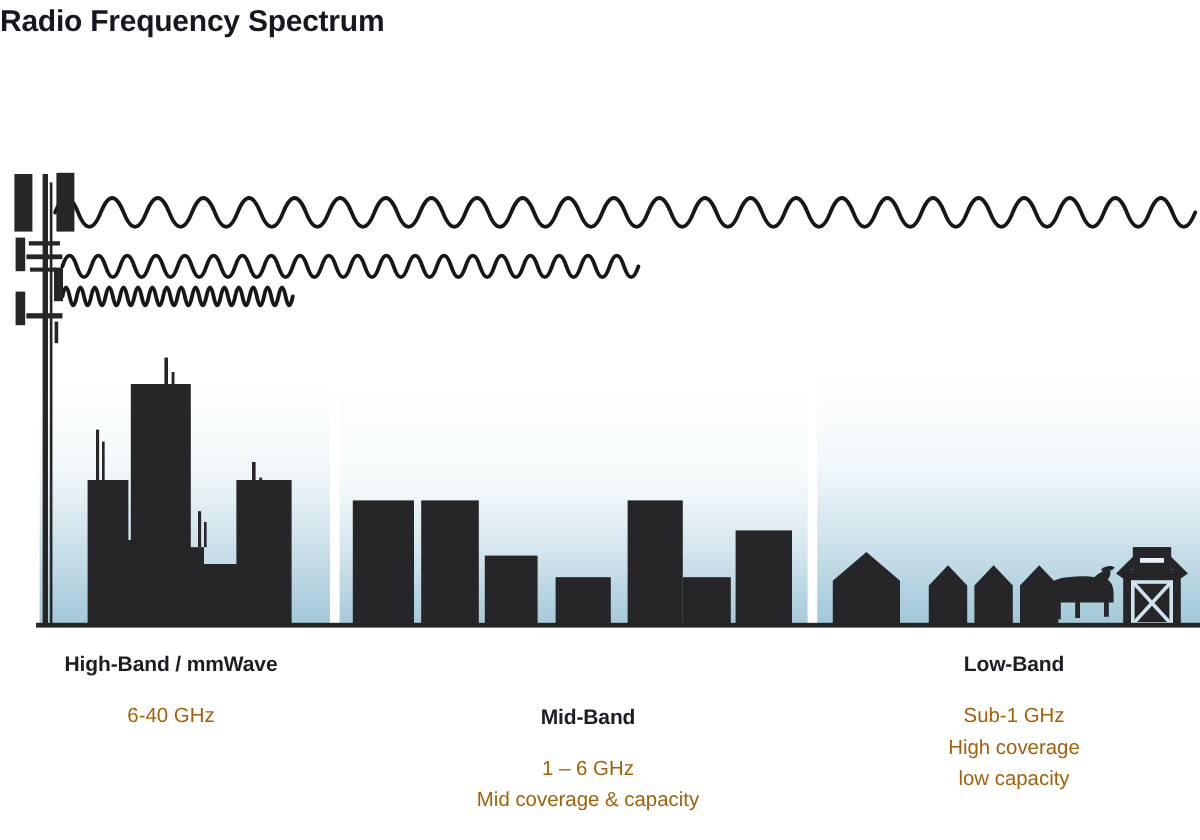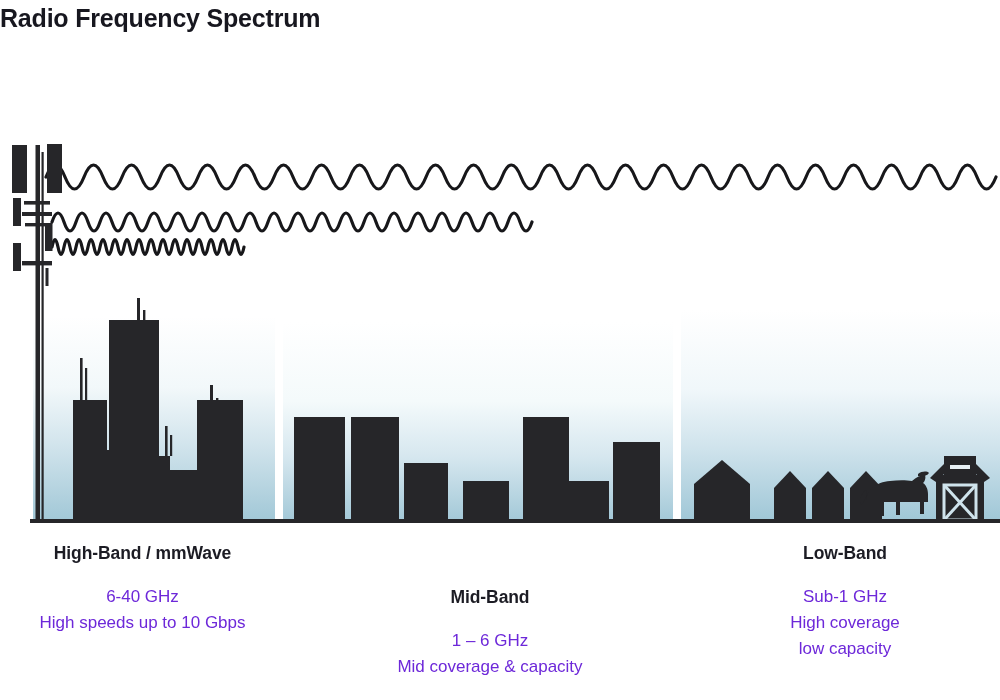--- a/index.html
+++ b/index.html
@@ -58,21 +58,21 @@
     font-size: 17.5px;
     font-weight: bold;
     color: #1c1c24;
     margin: 0 0 20px 0;
     letter-spacing: -0.1px;
     white-space: nowrap;
   }
   .band-line {
     font-size: 17px;
     font-weight: normal;
-    color: #6d28d9;
+    color: #a16207;
     line-height: 26px;
     white-space: nowrap;
   }
 </style>
 </head>
 <body>
 
 <div id="stage">
 
   <div class="title">Radio Frequency Spectrum</div>
@@ -269,21 +269,20 @@
 
       <rect x="30" y="389" width="970" height="4" fill="#262629"></rect>
     </svg>
   </div>
 
   <div class="captions">
 
     <div class="caption-col high">
       <div class="band-heading">High-Band / mmWave</div>
       <div class="band-line">6-40 GHz</div>
-      <div class="band-line">High speeds up to 10 Gbps</div>
     </div>
 
     <div class="caption-col mid">
       <div class="band-heading">Mid-Band</div>
       <div class="band-line">1 – 6 GHz</div>
       <div class="band-line">Mid coverage &amp; capacity</div>
     </div>
 
     <div class="caption-col low">
       <div class="band-heading">Low-Band</div>

